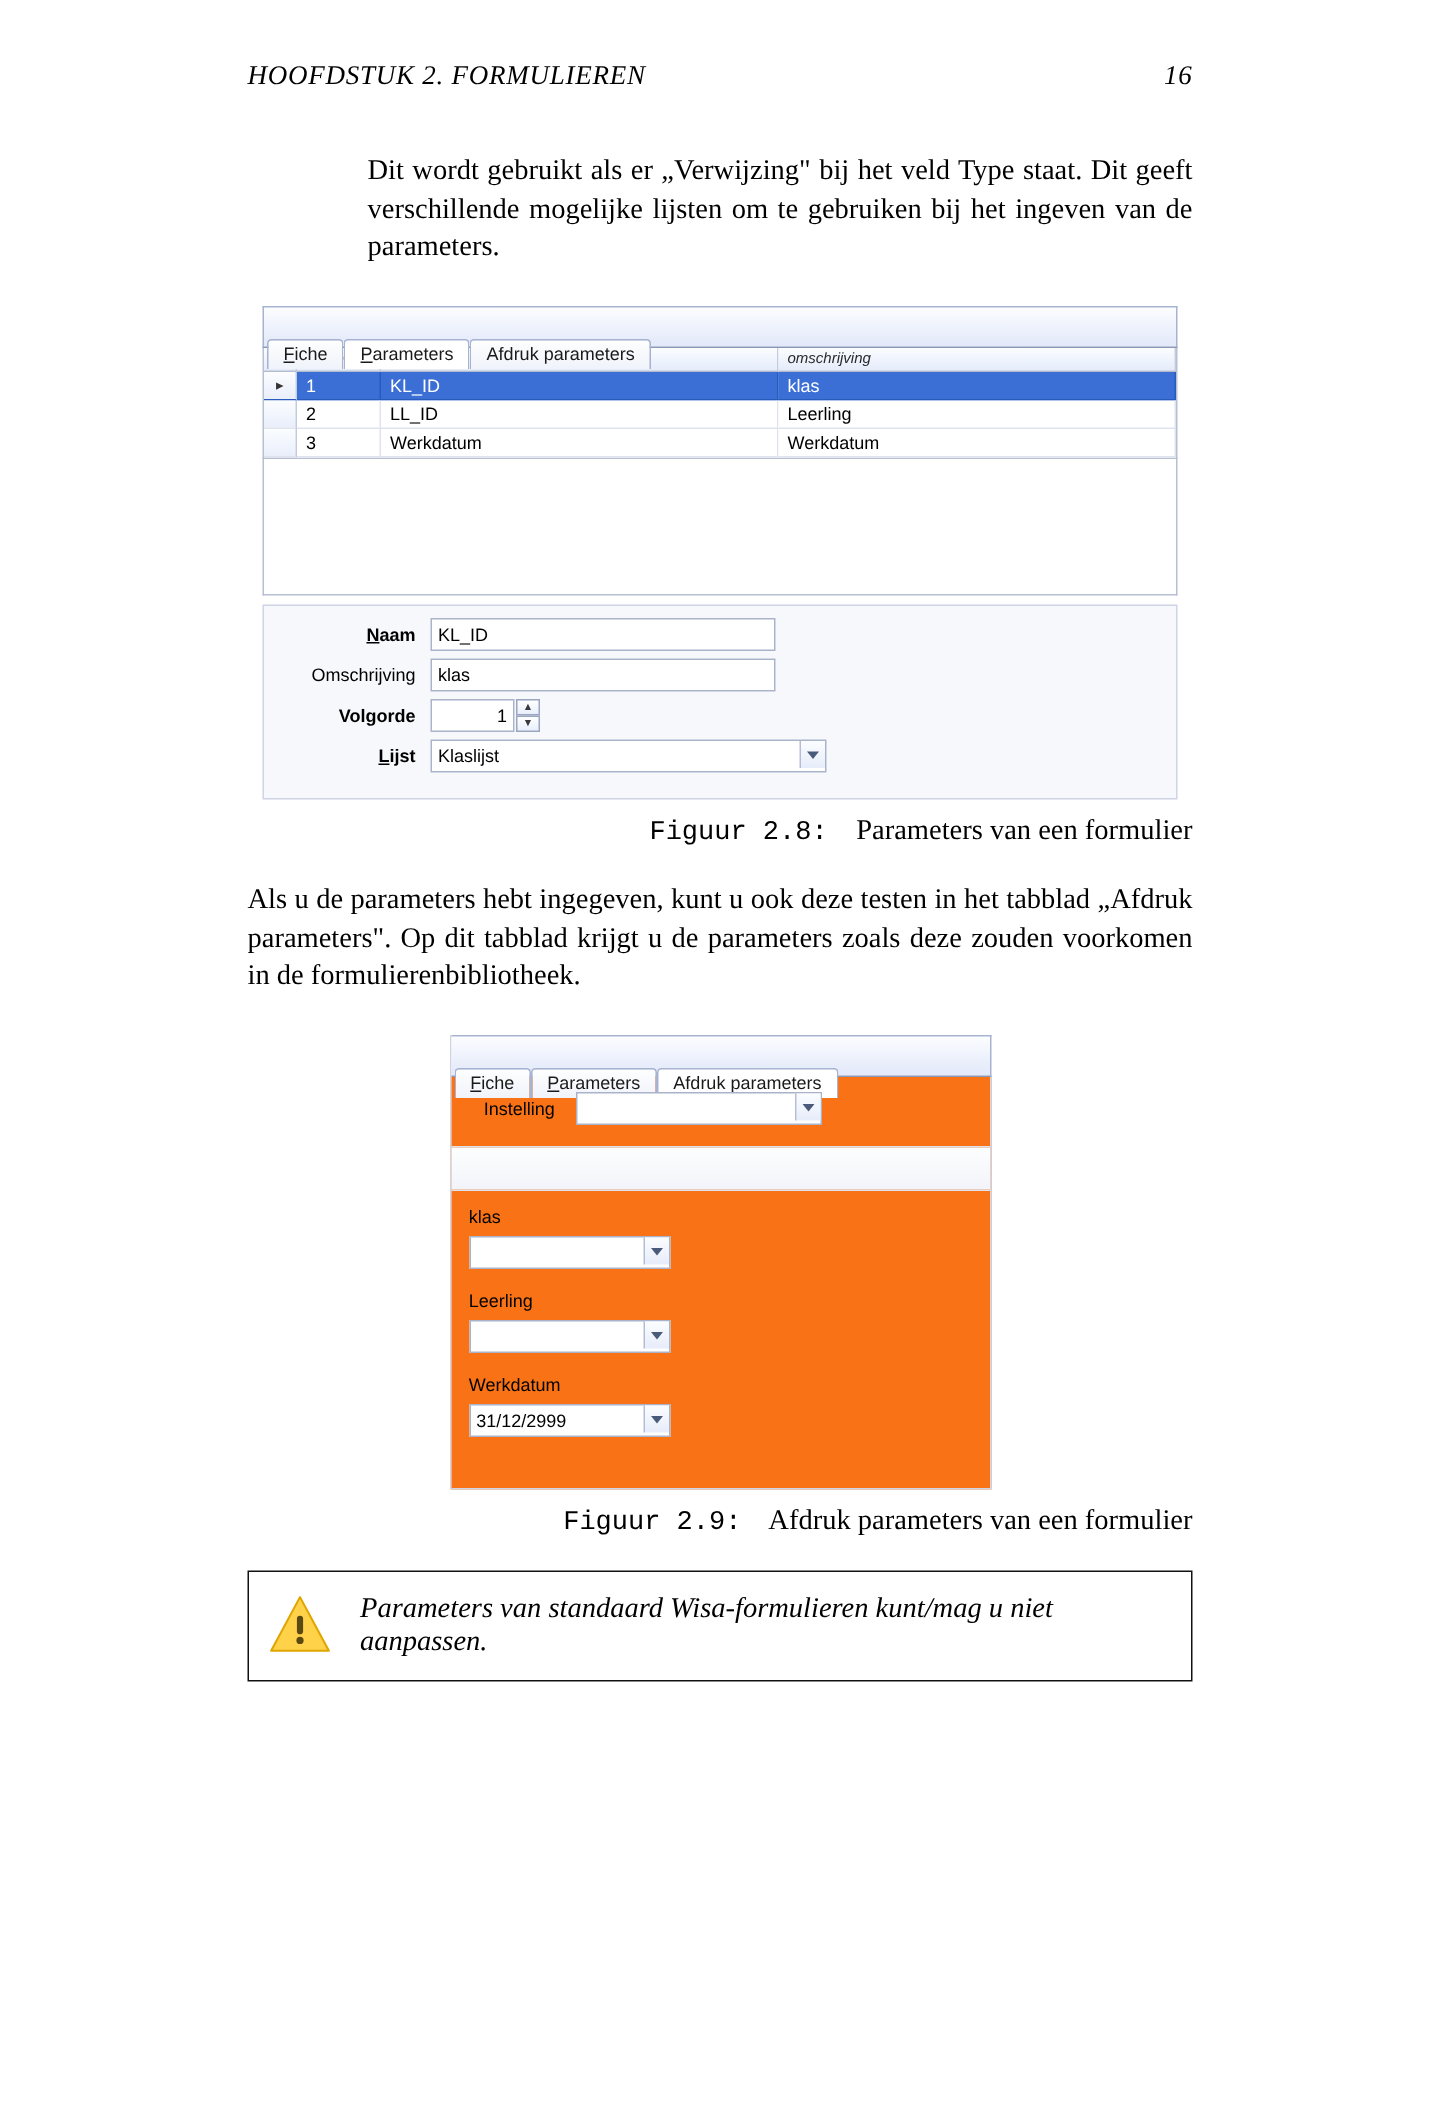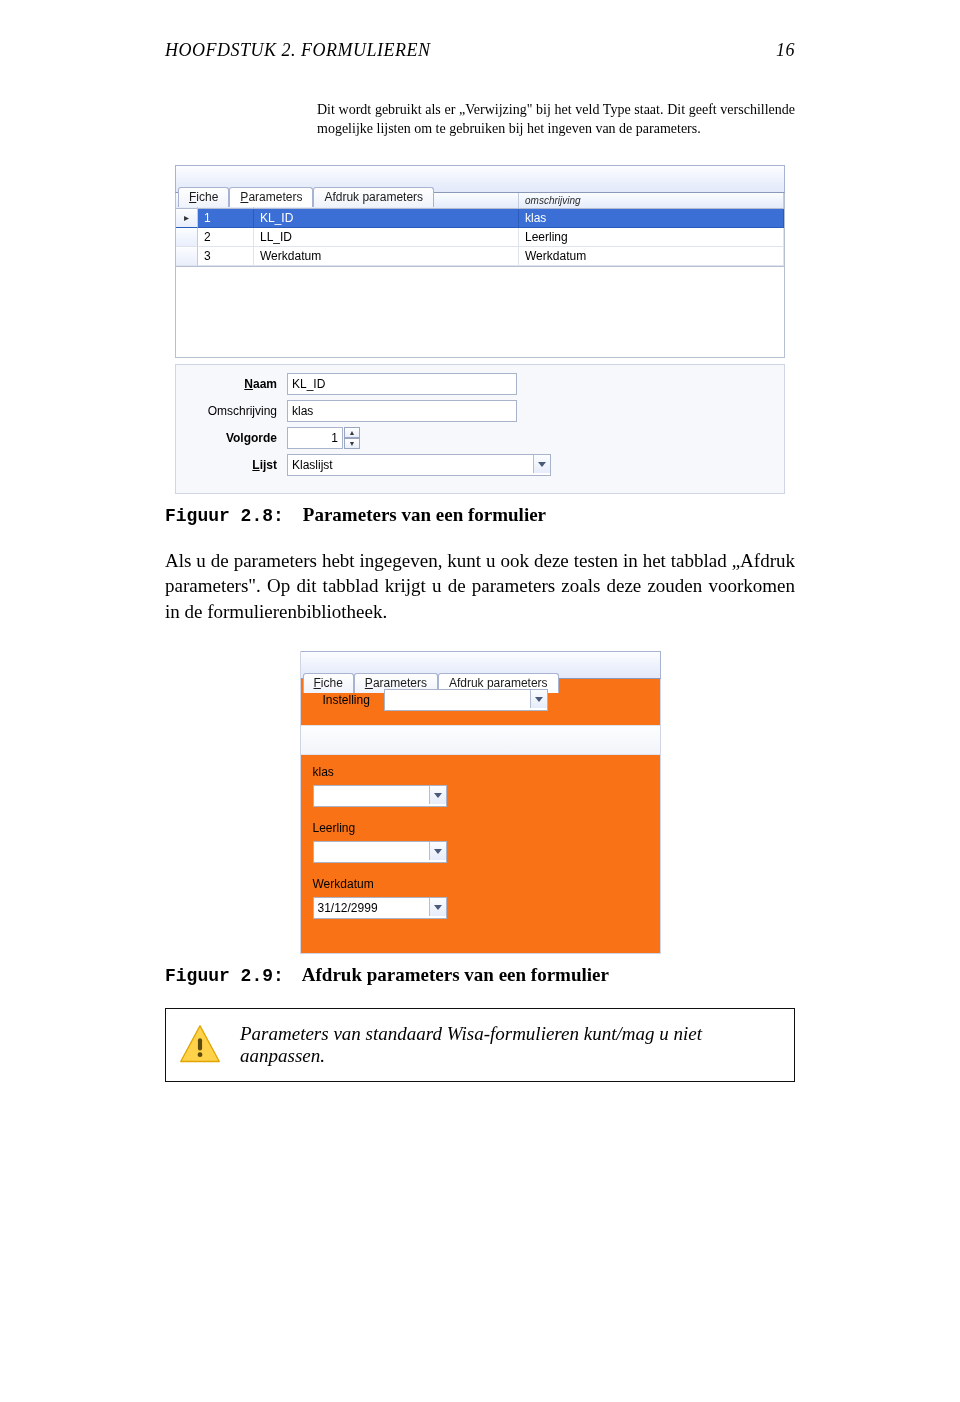--- a/index.html
+++ b/index.html
@@ -36,34 +36,33 @@
   .bullet-dot {
     width: 7px; height: 7px;
     background:#000;
     border-radius:50%;
     margin-top:10px;
     margin-right:14px;
     flex-shrink:0;
   }
   .bullet-label { font-weight: bold; }
   .bullet-body {
-    font-size: 14px;
-    margin-left: 102px;
+    font-size: 19px;
+    margin-left: 30px;
     line-height: 1.35;
     text-align: justify;
   }
   .figure {
     margin: 26px auto 6px;
   }
   .figcaption {
-    text-align: left;
+    text-align: right;
     font-size: 19px;
     margin-top: 10px;
     margin-bottom: 22px;
-    font-weight: bold;
   }
   .figcaption .ttlabel { font-family: "Courier New", monospace; font-size: 18px; }
   .paragraph {
     font-size: 19px;
     line-height: 1.35;
     text-align: justify;
     margin-bottom: 10px;
   }
 
   

